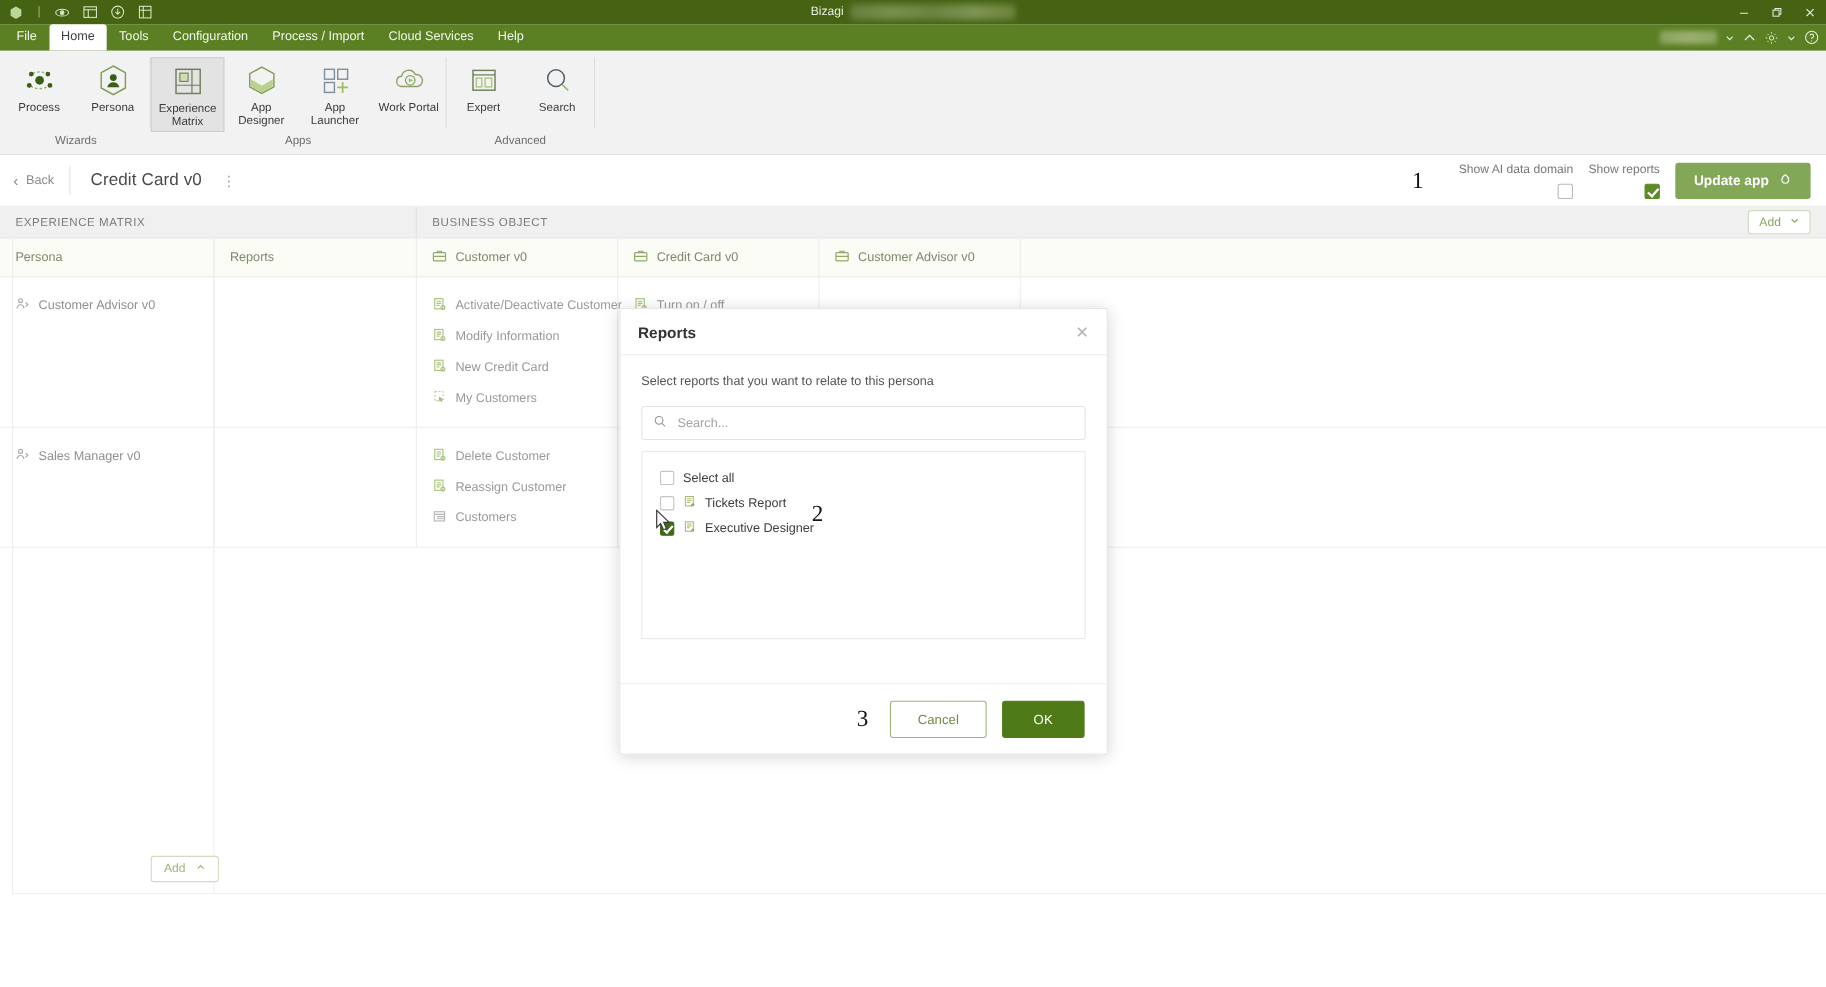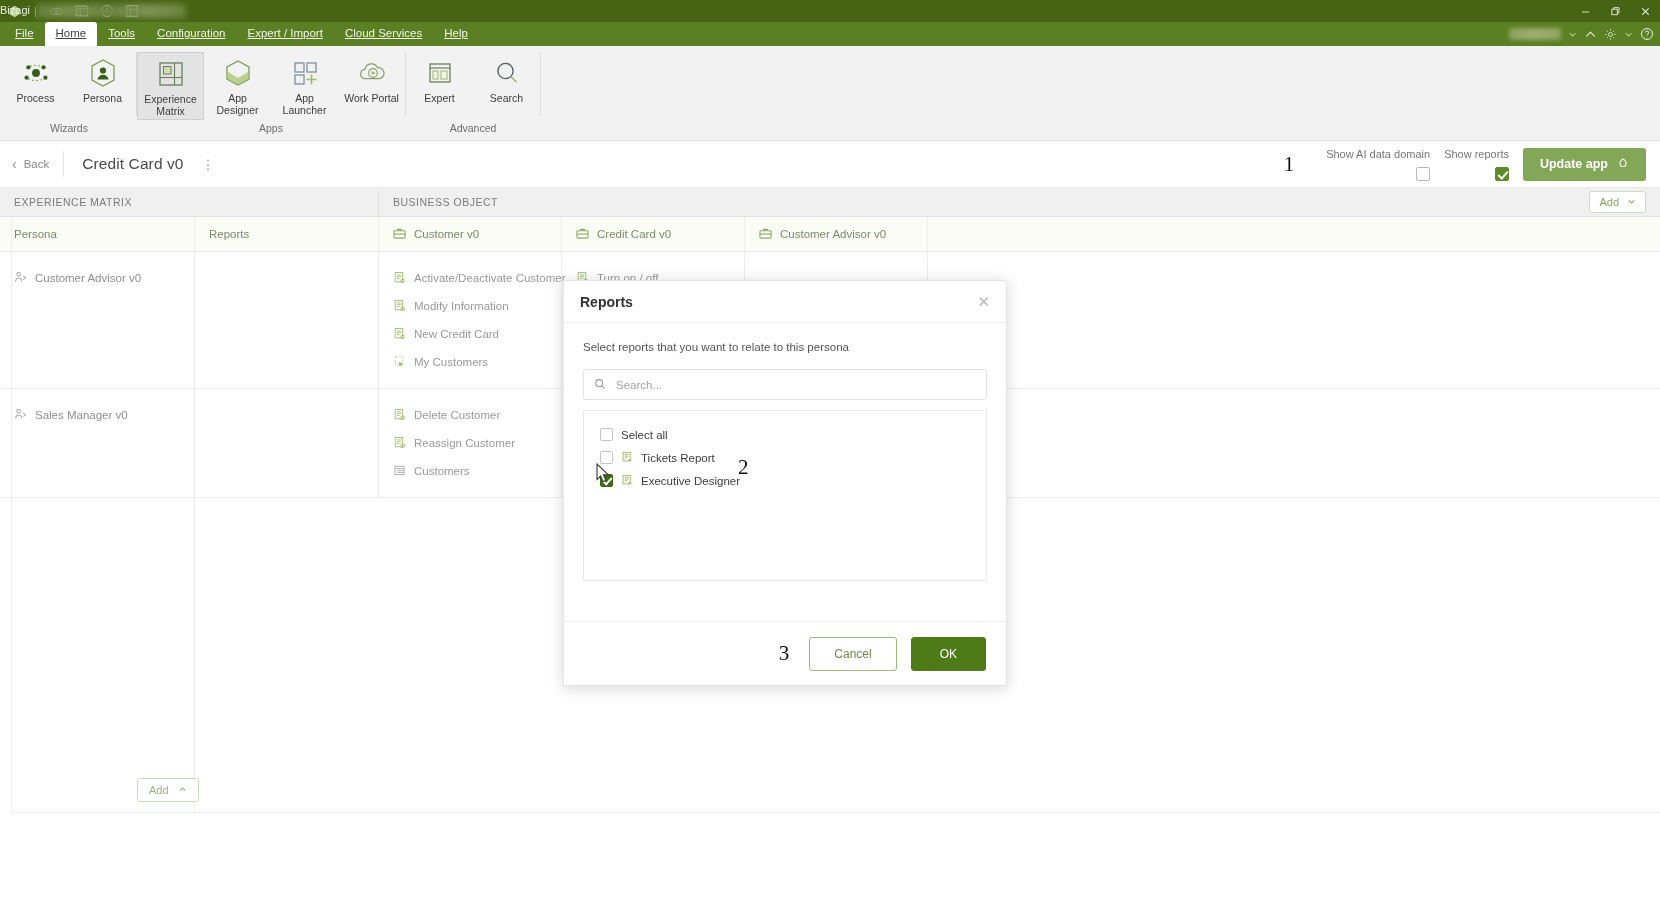--- a/index.html
+++ b/index.html
@@ -15,21 +15,21 @@
     height: 22px; background: #456313; position: relative;
     display: flex; align-items: center; padding-left: 6px;
   }
   .qat { display: flex; align-items: center; gap: 9px; }
   .qat-ico {
     width: 16px; height: 16px; display: inline-flex;
     align-items: center; justify-content: center; color: #d9e6c4;
   }
   .qat-sep { color: #9cb37a; font-size: 11px; margin: 0 3px; }
   .title-text {
-    position: absolute; left: 0; right: 0; text-align: left;
+    position: absolute; left: 0; right: 0; text-align: center;
     color: #e9efdf; font-size: 11px; pointer-events: none;
   }
   .title-blur {
     display: inline-block; vertical-align: middle; margin-left: 6px;
     width: 150px; height: 14px; border-radius: 2px;
     background: linear-gradient(90deg,#6a8443,#7d9553,#6f8846,#84995c,#70873f);
     filter: blur(3px); opacity: .9;
   }
   .winctl { position: absolute; right: 0; top: 0; height: 22px; display: flex; }
   .winbtn {
@@ -37,21 +37,21 @@
     justify-content: center; color: #e7eedd; font-size: 12px;
   }
 
   
   .ribbon-tabs {
     height: 24px; background: #5b7f23; display: flex; align-items: flex-end;
     position: relative; padding-left: 4px;
   }
   .rtab {
     font-size: 11.5px; color: #f2f6ec; padding: 4px 11px 5px 11px;
-    line-height: 15px; white-space: nowrap; text-decoration: underline;
+    line-height: 15px; white-space: nowrap;
   }
   .rtab.active {
     background: #ffffff; color: #3f3f3f;
     border-radius: 3px 3px 0 0;
   }
   .ribbon-right {
     position: absolute; right: 6px; top: 0; height: 24px;
     display: flex; align-items: center; gap: 7px;
   }
   .acct-blur {
@@ -307,21 +307,21 @@
         </svg>
     </div>
   </div>
 </div>
 
 <div class="ribbon-tabs">
   <div class="rtab">File</div>
   <div class="rtab active">Home</div>
   <div class="rtab">Tools</div>
   <div class="rtab">Configuration</div>
-  <div class="rtab">Expert / Import</div>
+  <div class="rtab">Process / Import</div>
   <div class="rtab">Cloud Services</div>
   <div class="rtab">Help</div>
   <div class="ribbon-right">
     <span class="acct-blur"></span>
     <span class="ri">
       <svg width="9" height="9" viewBox="0 0 10 10" stroke="#edf2e4" fill="none" stroke-width="1.1">
           <polyline points="2,3.7 5,6.7 8,3.7"></polyline>
         </svg>
     </span>
     <span class="ri">

